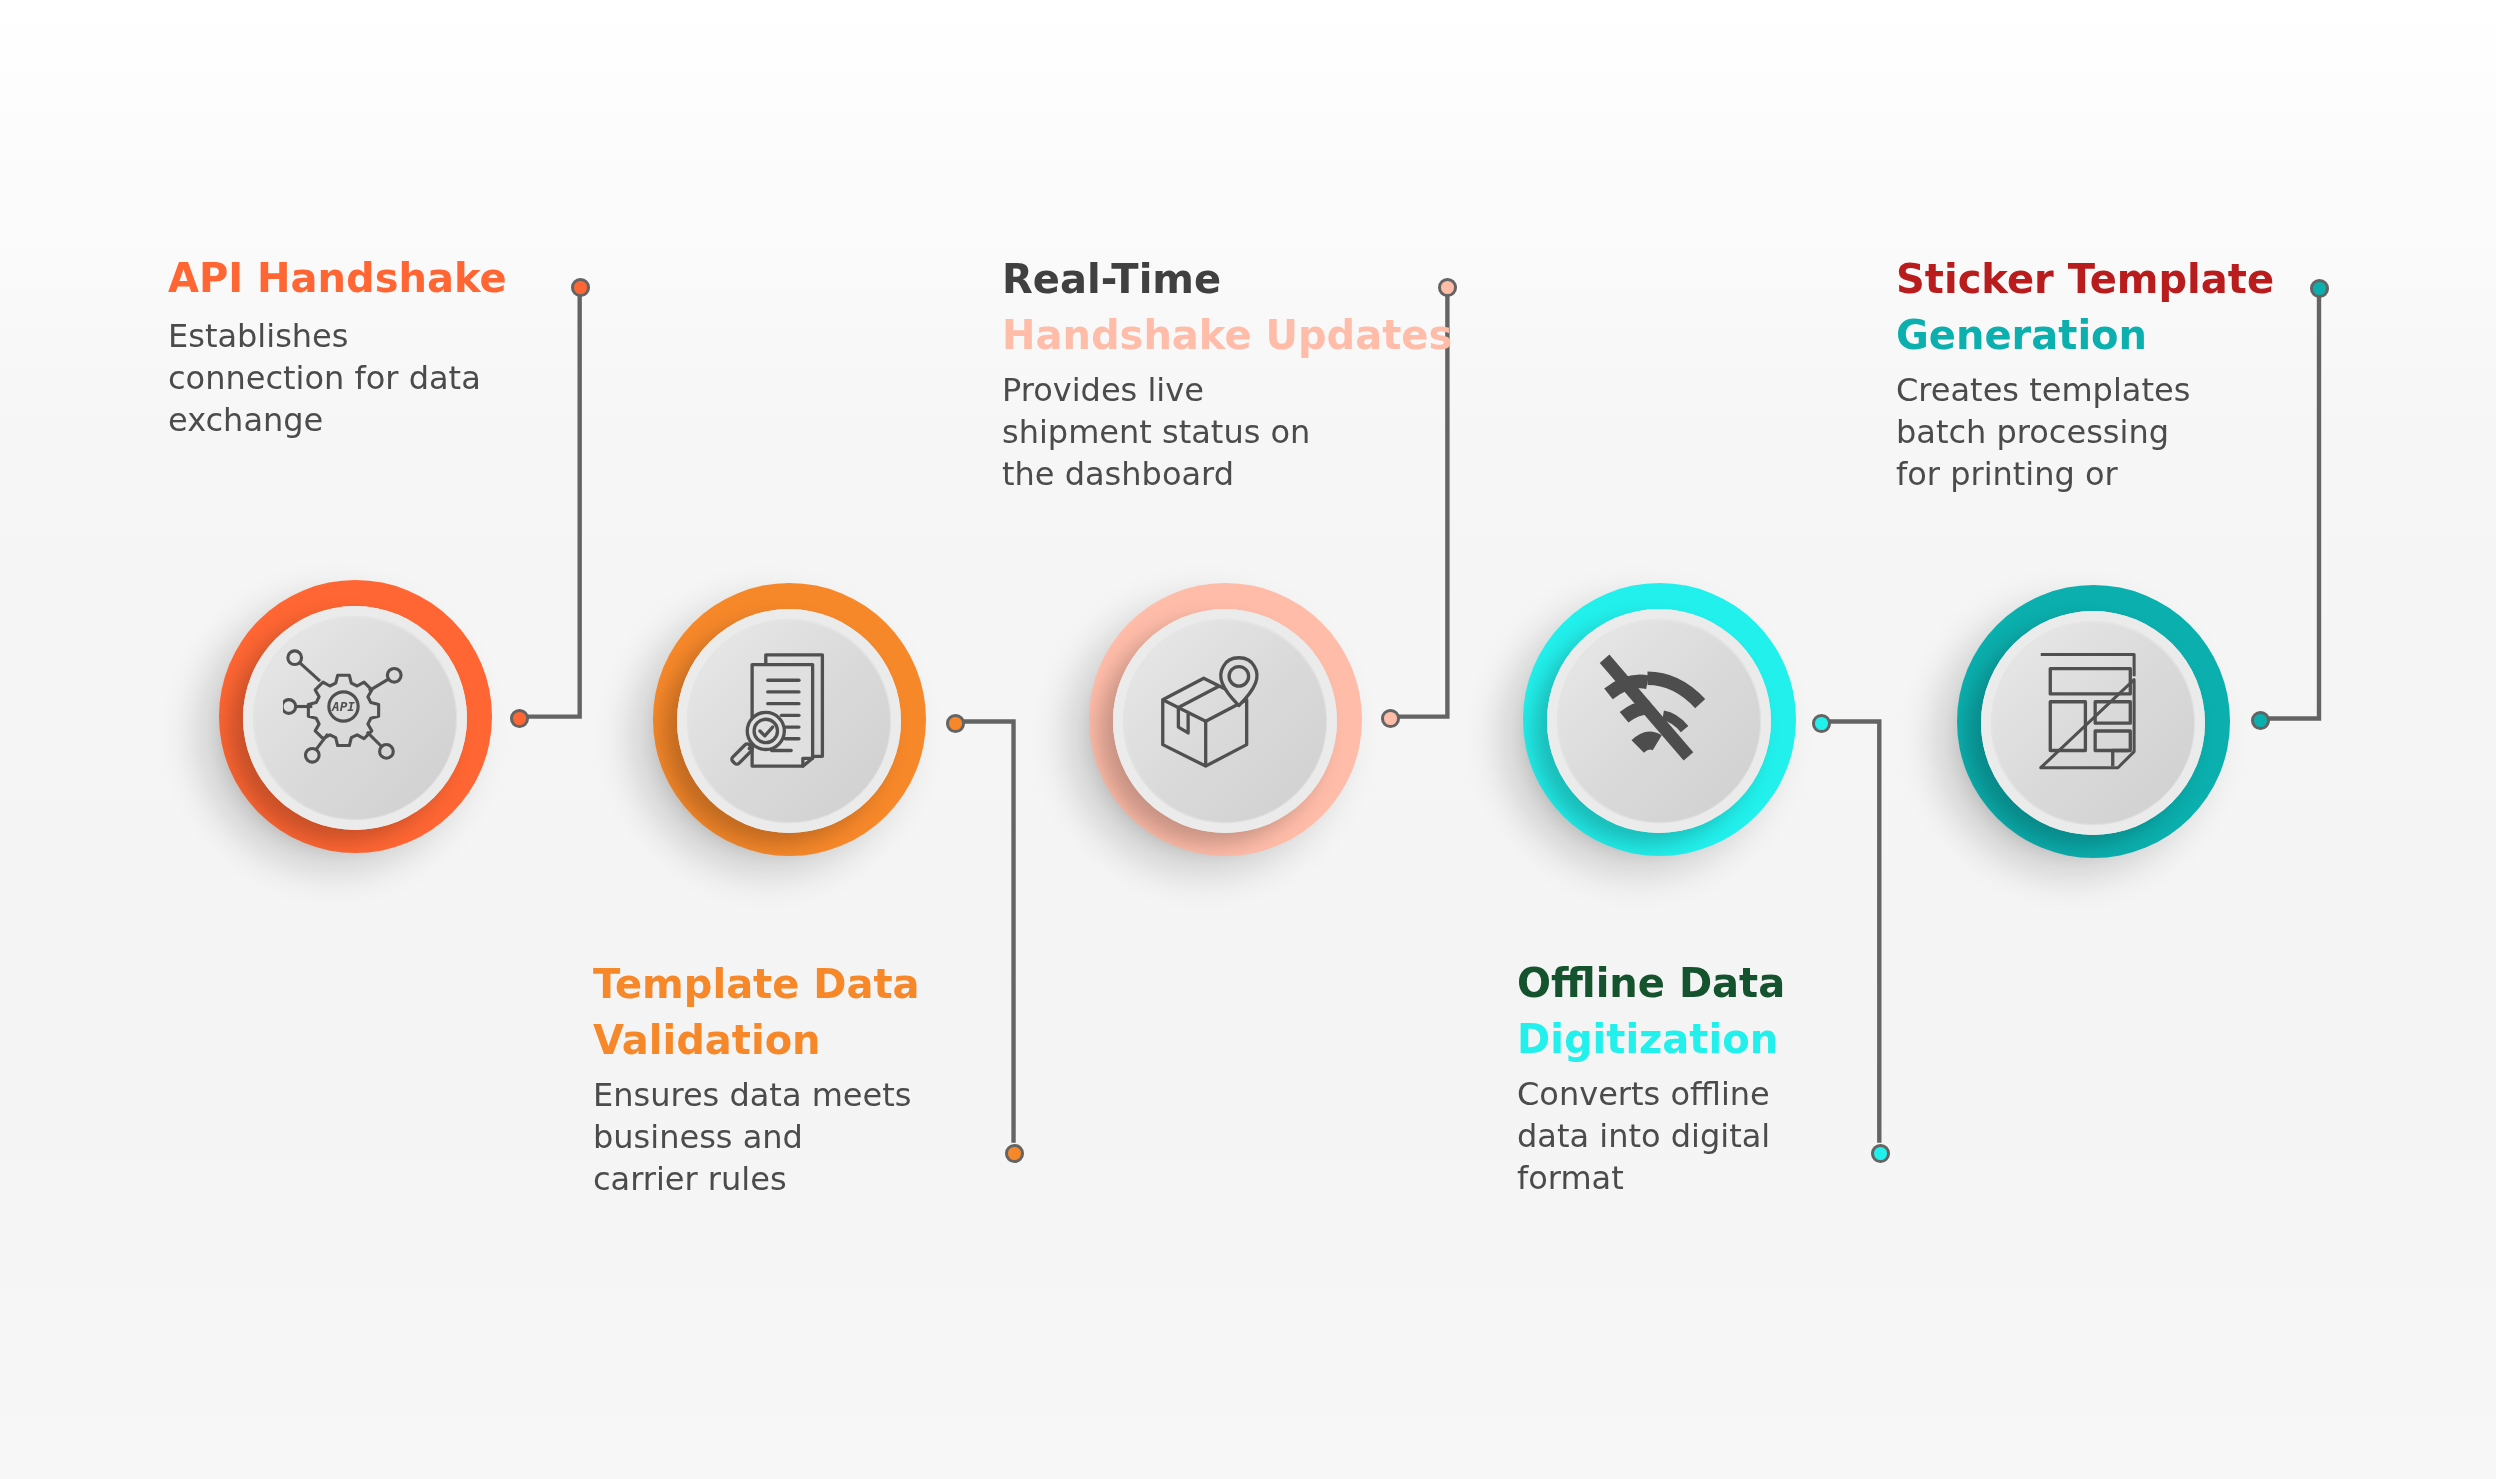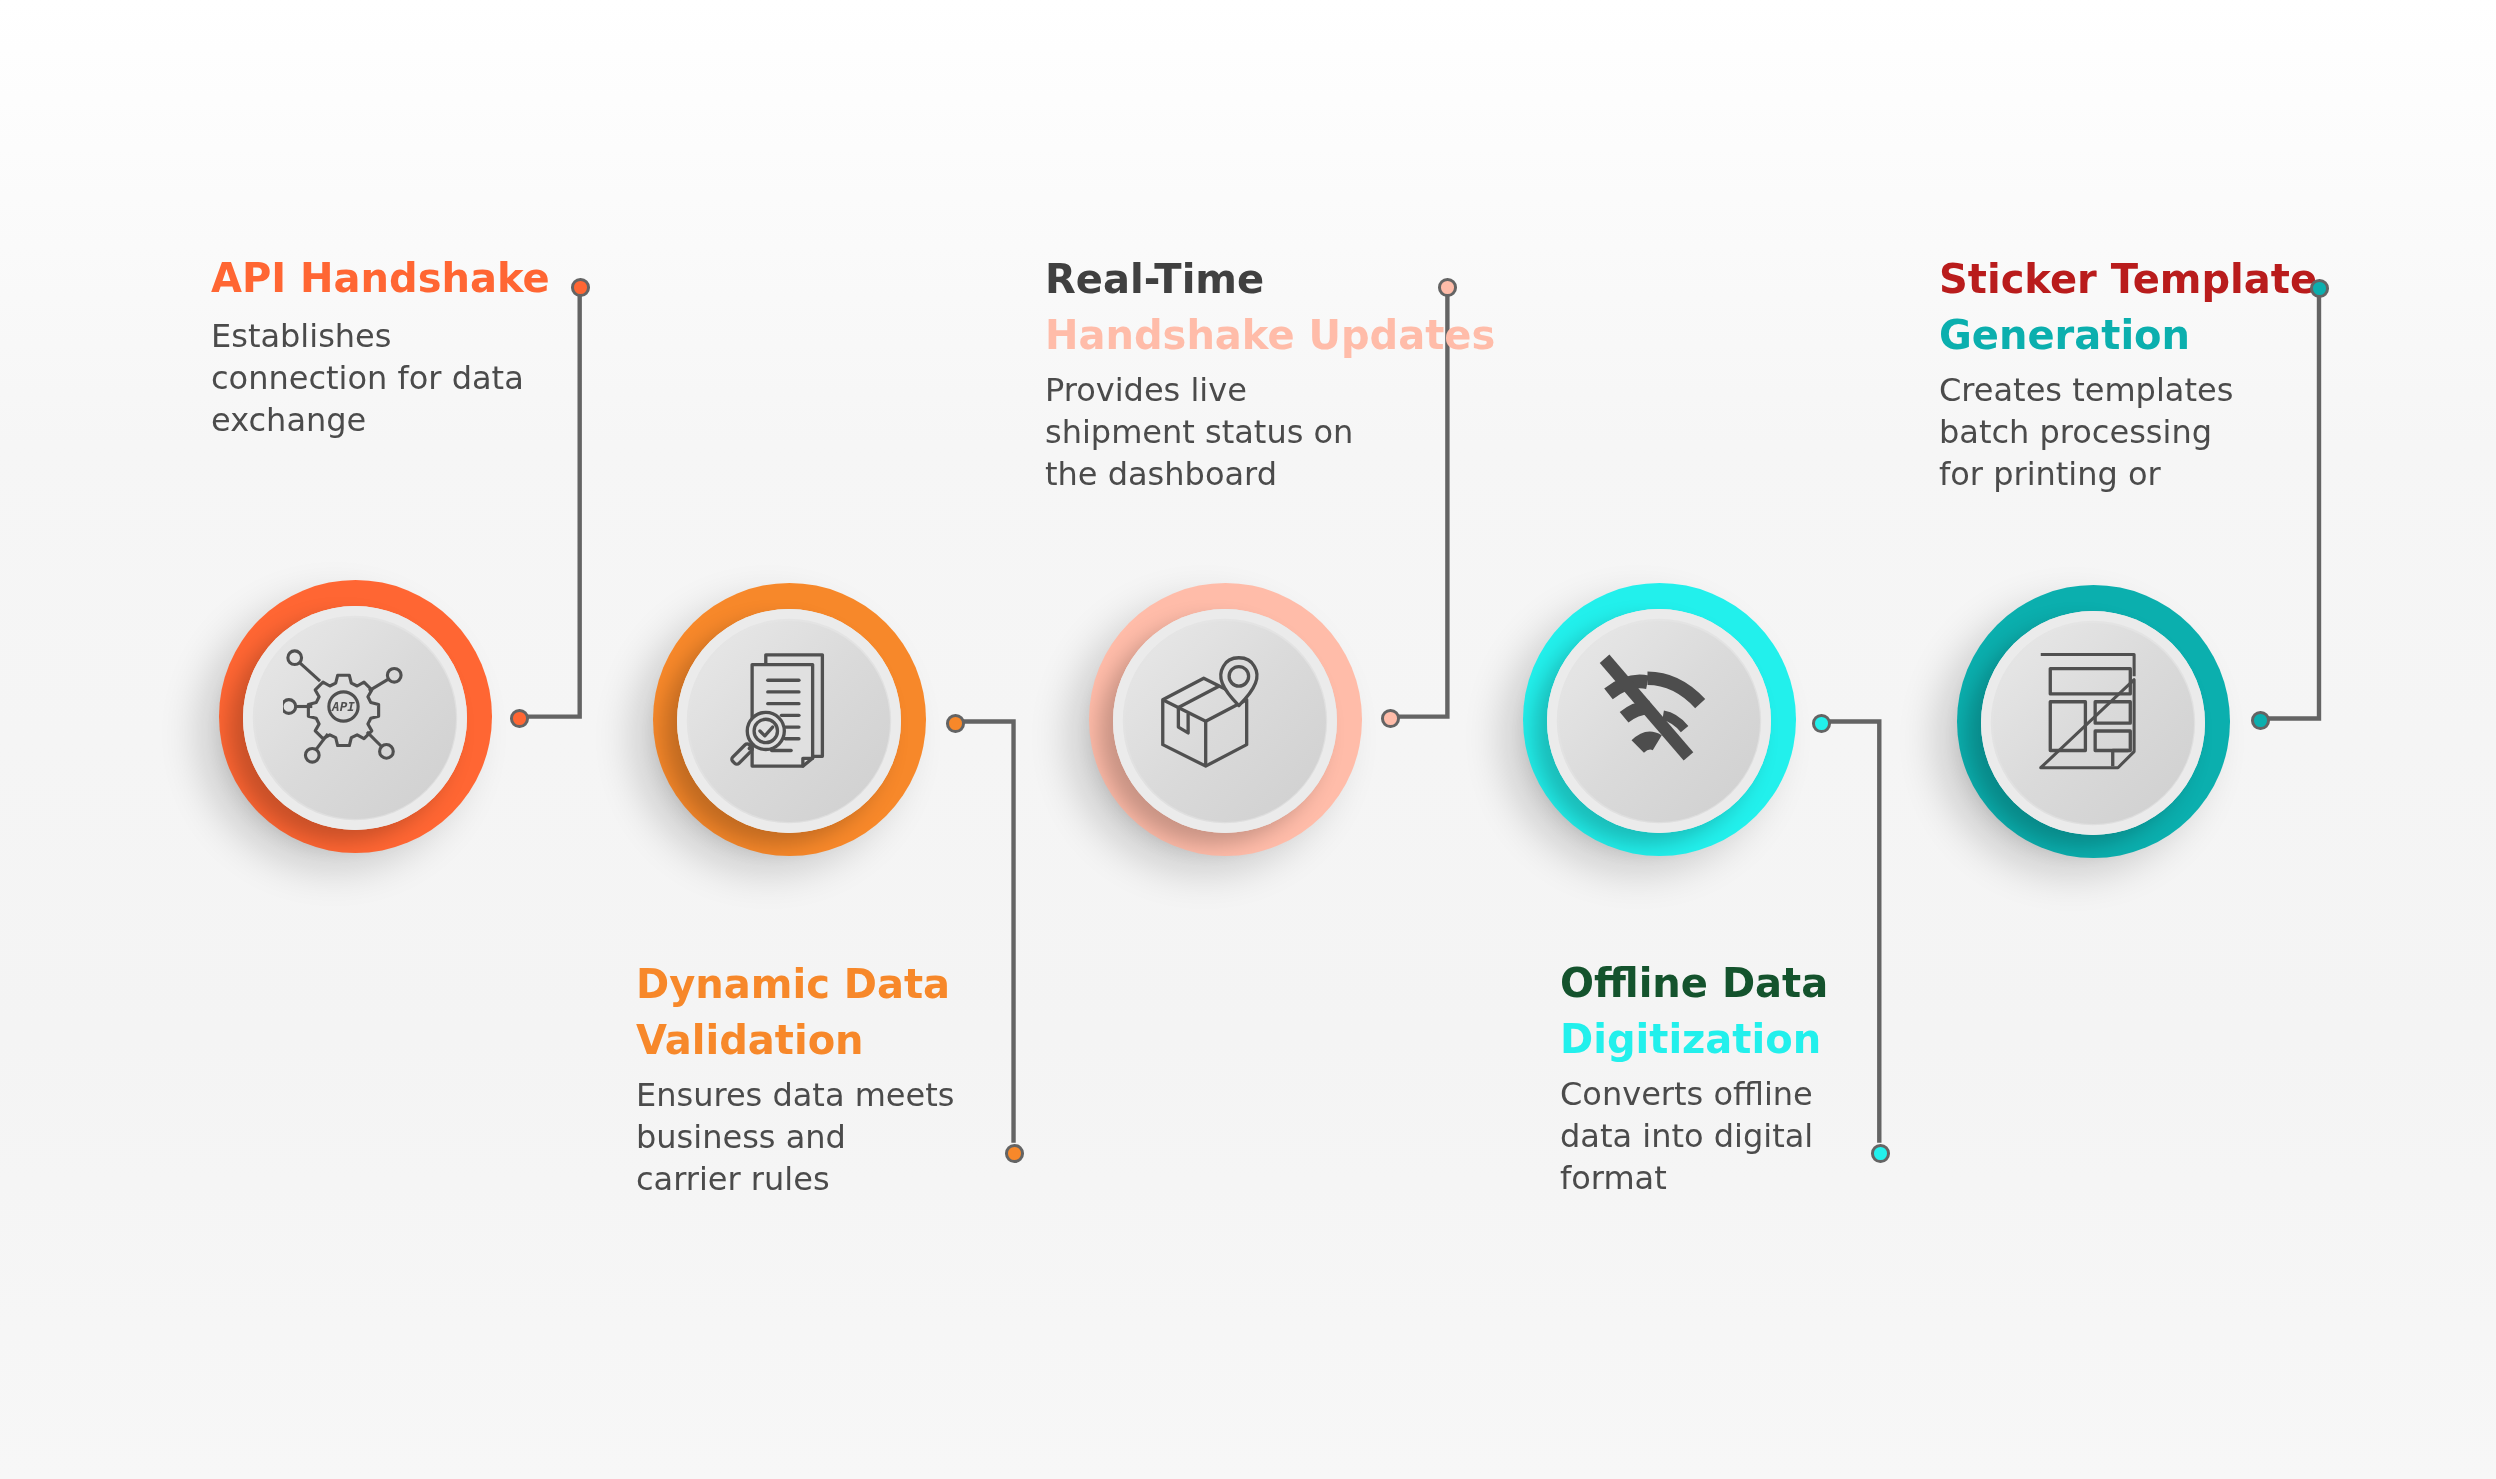--- a/index.html
+++ b/index.html
@@ -1,21 +1,21 @@
 <!DOCTYPE html>
 <html><head>
 <meta charset="utf-8">
 <style>
   html, body { margin:0; padding:0; }
   body {
     width:2497px; height:1479px; position:relative; overflow:hidden;
     background: linear-gradient(180deg, #ffffff 0%, #f6f6f6 30%, #f4f4f4 70%, #f7f7f7 100%);
     font-family: "DejaVu Sans", "Liberation Sans", sans-serif;
   }
-  .block { position:absolute;margin-left:43px; }
+  .block { position:absolute; }
   .title {
     font-weight:600; font-size:40px; line-height:56px; letter-spacing:0px;
     white-space:nowrap; margin:0;
   }
   .desc {
     color:#4b4b4b; font-size:32px; line-height:42px; margin:0; white-space:nowrap;
   }
   .step { position:absolute; width:273px; height:273px;font-style:italic; }
   .ring {
     position:absolute; left:0; top:0; width:273px; height:273px; border-radius:50%;
@@ -78,21 +78,21 @@
         <circle cx="106" cy="108" r="7"></circle>
           <line x1="101" y1="103" x2="86" y2="88"></line>
       </svg>
     </div>
   </div>
 </div>
 <div class="dot" style="left:510px; top:709px; background:#FF6633;"></div>
 <div class="dot" style="left:571px; top:278px; background:#FF6633;"></div>
 
 <div class="block" style="left:593px; top:956px;">
-  <p class="title" style="color:#F7882A">Dynamic Data</p>
+  <p class="title" style="color:#F7882A">Template Data</p>
   <p class="title" style="color:#F7882A">Validation</p>
   <div style="height:5.9px"></div>
   <p class="desc">Ensures data meets</p>
   <p class="desc">business and</p>
   <p class="desc">carrier rules</p>
 </div>
 <div class="step" style="left:653px; top:583px;">
   <div class="ring" style="background:#F7882A"></div>
   <div class="disc">
       <div class="disc-inner"></div>

